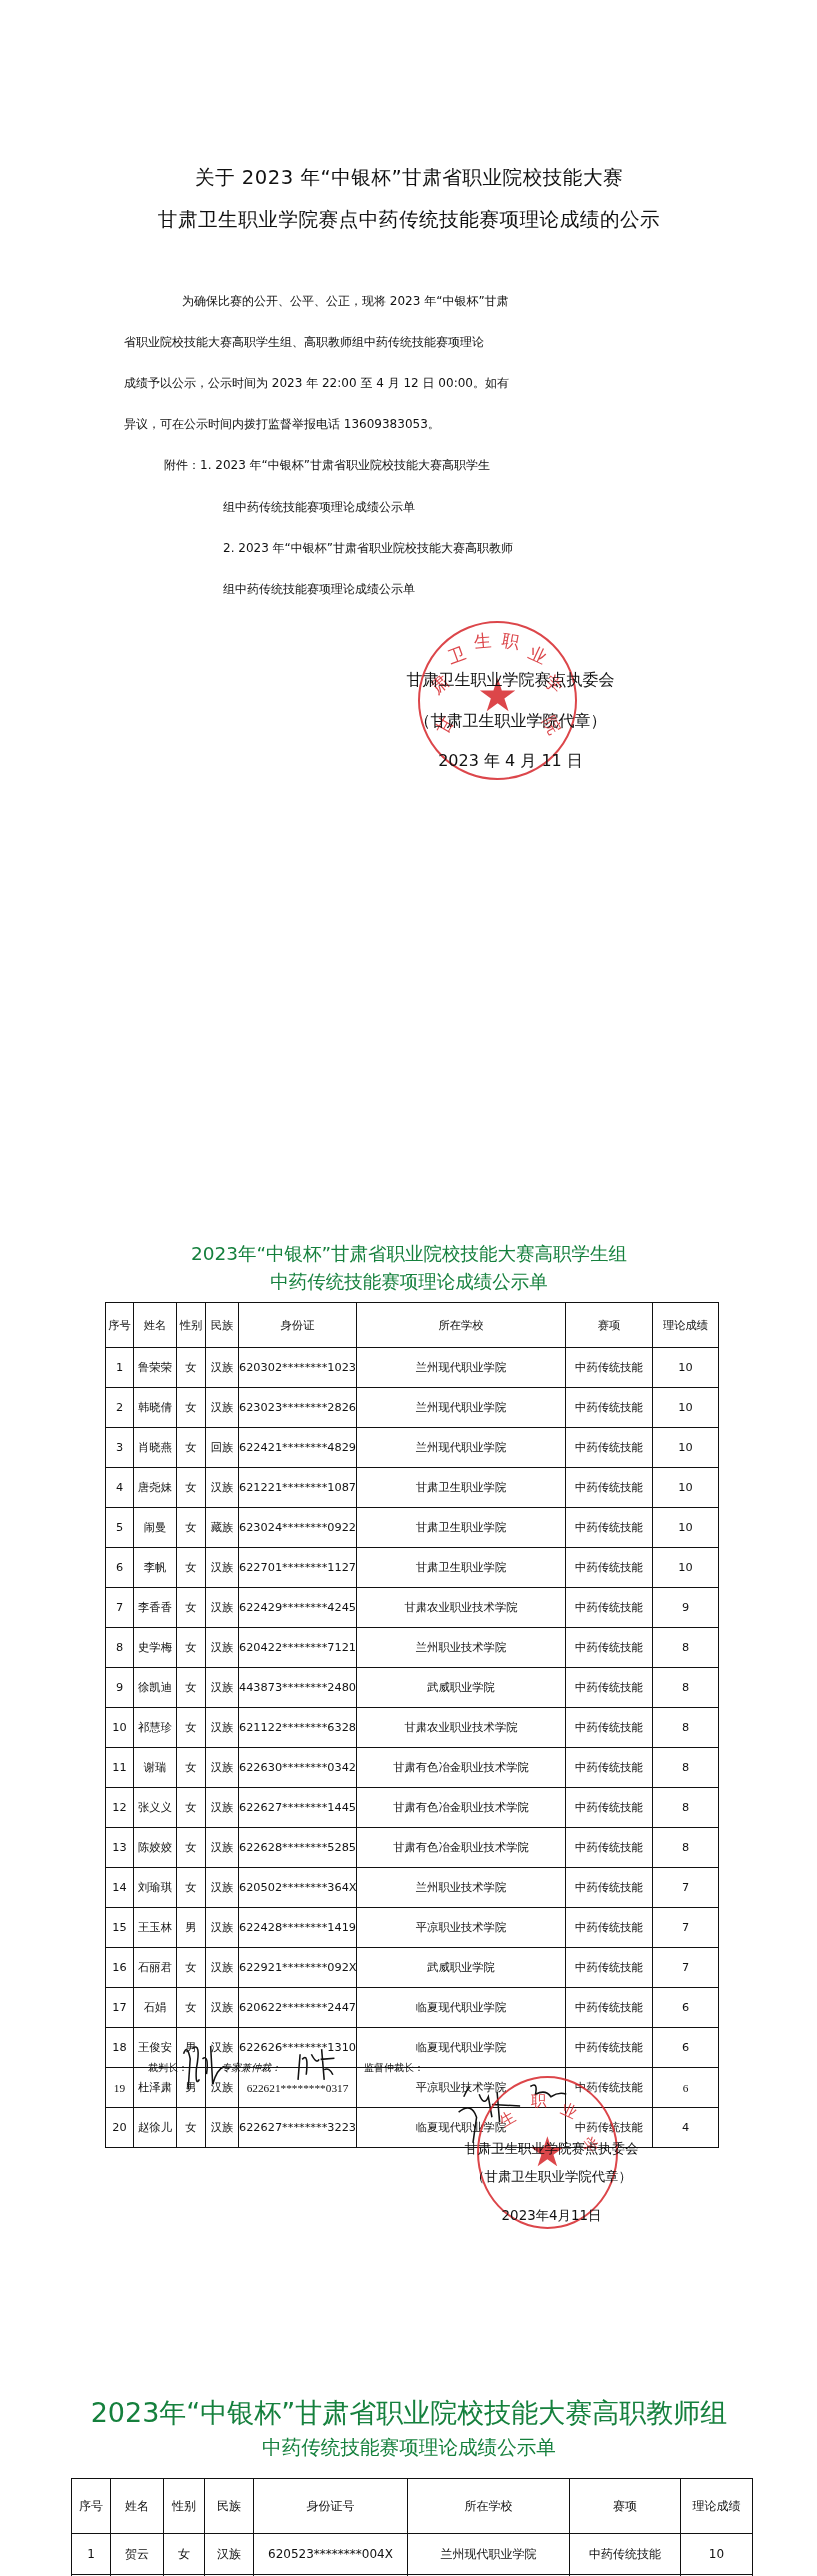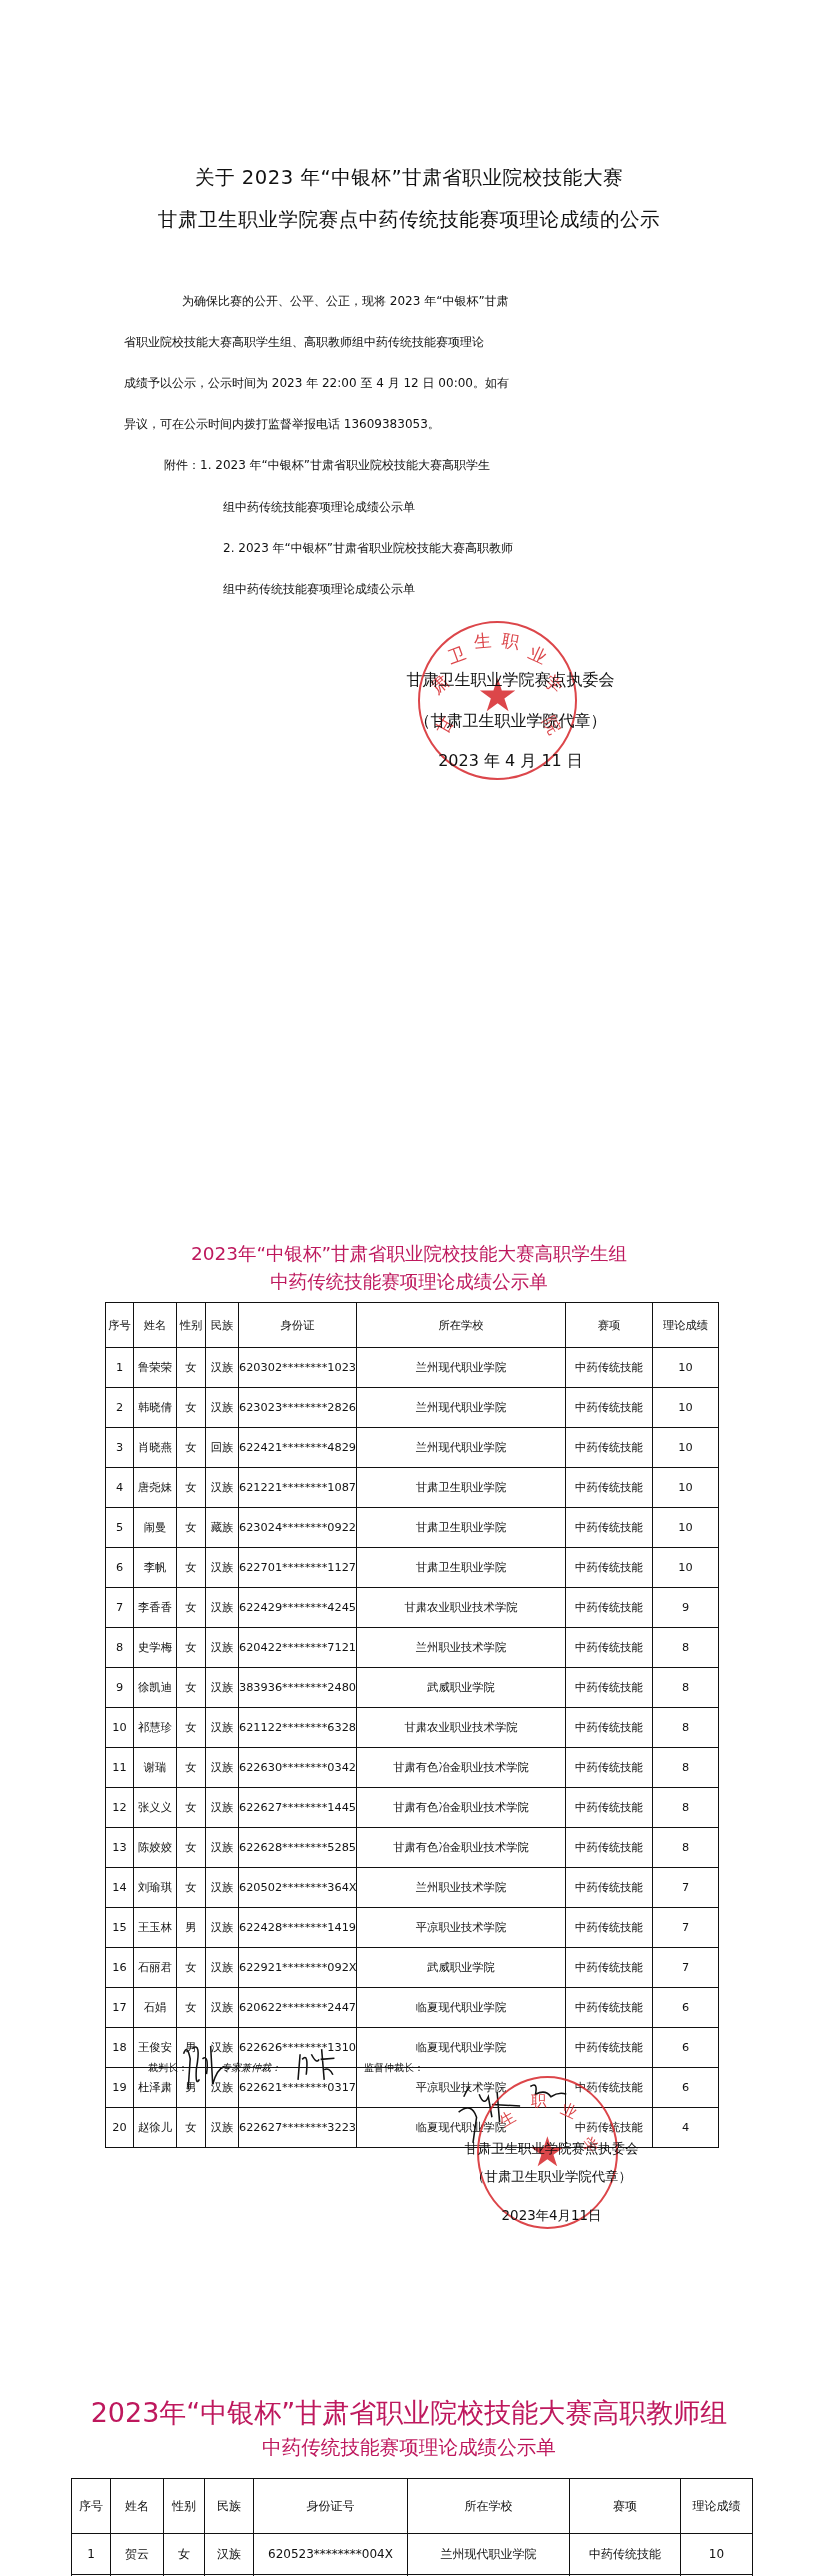--- a/index.html
+++ b/index.html
@@ -9,21 +9,21 @@
   }
   .title-line { position: absolute; left: 0; width: 818px; text-align: center; font-size: 19.6px; font-weight: normal; letter-spacing: 0.5px; color: #111; }
   .para { position: absolute; font-size: 12px; color: #111; white-space: nowrap; }
   .sig-block { position: absolute; font-size: 16px; color: #111; text-align: center; white-space: nowrap; }
   .seal {
     position: absolute; border: 2.1px solid #d6262b; border-radius: 50%;
     opacity: 0.85;
   }
   .seal .star { position: absolute; color: #d6262b; text-align: center; width: 100%; }
   .seal .arc-text { position: absolute; color: #d6262b; font-family: "DejaVu Serif", serif; }
-  .table-title { position: absolute; left: 0; width: 818px; text-align: center; font-size: 18.5px; color: #be185d; line-height: 29px; }
+  .table-title { position: absolute; left: 0; width: 818px; text-align: center; font-size: 18.5px; color: #15803d; line-height: 29px; }
   table.score {
     position: absolute; border-collapse: collapse; table-layout: fixed;
     font-family: "DejaVu Sans", sans-serif; color: #111;
   }
   table.score th, table.score td {
     border: 1px solid #111; text-align: center; vertical-align: middle;
     padding: 0; white-space: nowrap; overflow: hidden;
   }
   table.score tr { border-bottom: 1.5px solid #111; }
   table.score th { font-weight: normal; }
@@ -172,21 +172,21 @@
           <td>620422********7121</td>
           <td>兰州职业技术学院</td>
           <td>中药传统技能</td>
           <td>8</td>
         </tr>
         <tr style="height: 40px;">
           <td>9</td>
           <td>徐凯迪</td>
           <td>女</td>
           <td>汉族</td>
-          <td>383936********2480</td>
+          <td>443873********2480</td>
           <td>武威职业学院</td>
           <td>中药传统技能</td>
           <td>8</td>
         </tr>
         <tr style="height: 40px;">
           <td>10</td>
           <td>祁慧珍</td>
           <td>女</td>
           <td>汉族</td>
           <td>621122********6328</td>
@@ -267,21 +267,21 @@
         <tr style="height: 40px;">
           <td>18</td>
           <td>王俊安</td>
           <td>男</td>
           <td>汉族</td>
           <td>622626********1310</td>
           <td>临夏现代职业学院</td>
           <td>中药传统技能</td>
           <td>6</td>
         </tr>
-        <tr style="height: 40px;">
+        <tr style="height: 40px; font-family: Liberation Serif, serif;">
           <td>19</td>
           <td>杜泽肃</td>
           <td>男</td>
           <td>汉族</td>
           <td>622621********0317</td>
           <td>平凉职业技术学院</td>
           <td>中药传统技能</td>
           <td>6</td>
         </tr>
         <tr style="height: 40px;">

